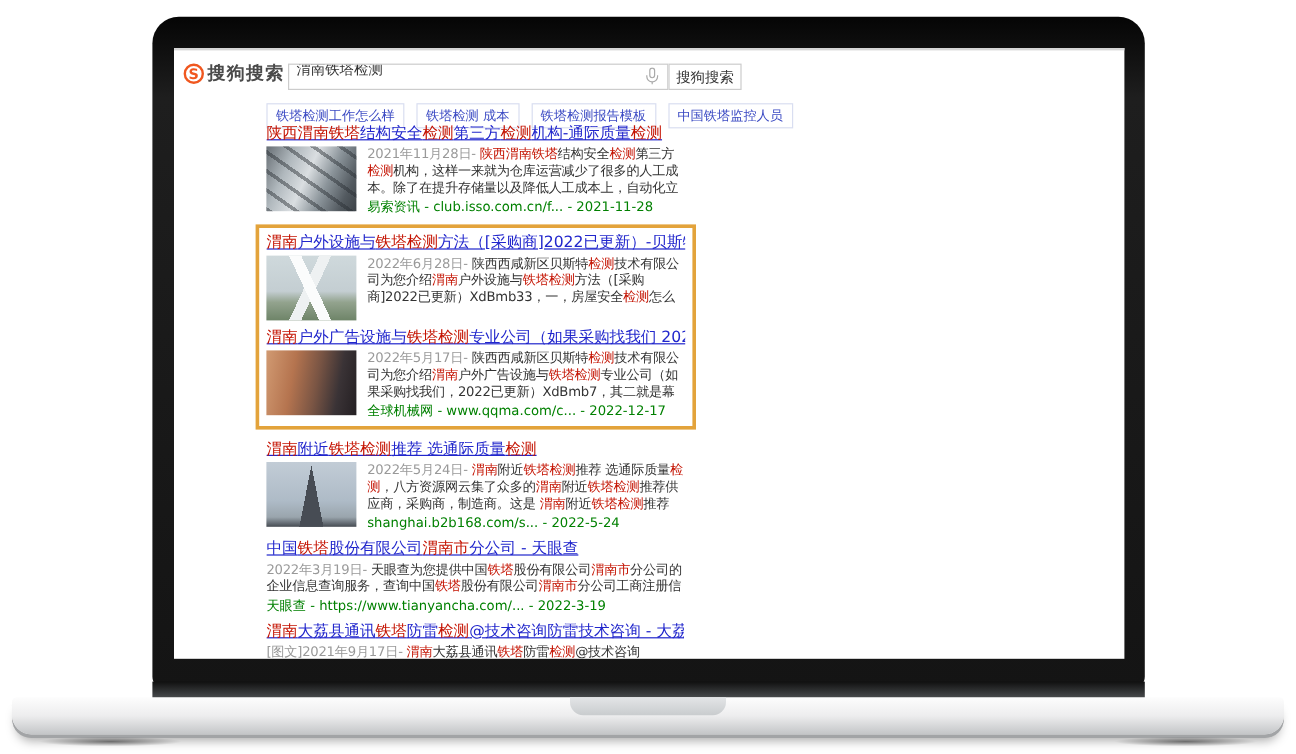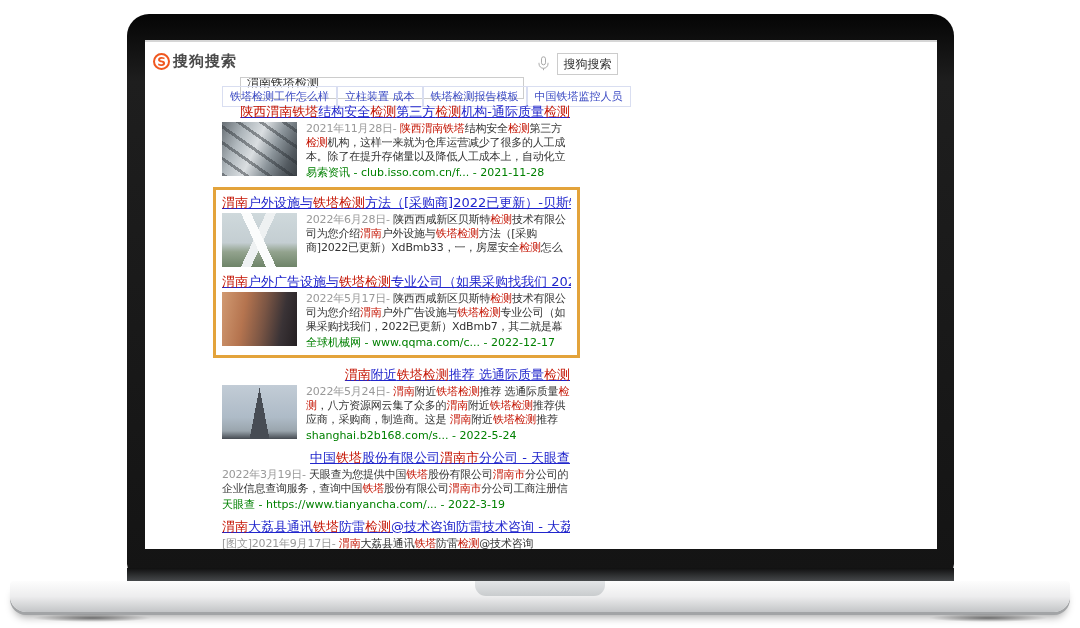--- a/index.html
+++ b/index.html
@@ -24,37 +24,37 @@
 
   .screen { position:absolute; left:145px; top:40px; width:792px; height:509px;
             background:#fff; overflow:hidden; border-top:2px solid #d6d6d6; }
 
   
   .logo { position:absolute; left:8px; top:10px; display:flex; align-items:center; }
   .logo-ring { width:17px; height:17px; border:2px solid var(--logo,#f0571f); border-radius:50%;
                color:var(--logo,#f0571f); font-size:12px; font-weight:bold; line-height:15px;
                text-align:center; margin-right:3px; }
   .logo-text { font-size:15px; font-weight:bold; color:#4a4a4a; letter-spacing:1px; }
-  .search-input { position:absolute; left:95px; top:11px; width:284px; height:22px;
-                  border:1px solid #ccc; font-size:12px; color:#333; padding:0 24px 12px 6px; outline:none;margin-top:24px; }
+  .search-input { position:absolute; left:95px; top:11px; width:317px; height:22px;
+                  border:1px solid #ccc; font-size:12px; color:#333; padding:0 24px 12px 6px; outline:none; }
   .mic { position:absolute; left:393px; top:14px; }
   .search-btn { position:absolute; left:412px; top:11px; width:61px; height:22px;
                 border:1px solid #ccc; background:#fff; font-size:12px; color:#333;
                 font-family:inherit; padding:0; cursor:pointer; }
 
   
   .tags { position:absolute; left:77px; top:43px; white-space:nowrap; }
   .tag  { display:inline-block; border:1px solid #d9def1; color:#3a49c3; font-size:11px;
-          padding:2px 7px; margin-right:0; text-decoration:none; }
+          padding:2px 7px; margin-right:10px; text-decoration:none; }
 
   
   .results { position:absolute; left:77px; top:62px; width:348px; }
   .result  { margin-bottom:7px; }
   .r-title { display:block; font-size:13px; line-height:15px; color:var(--link,#2126cc);
-             text-decoration:underline; margin-bottom:3px; white-space:nowrap; overflow:hidden;text-align:right; }
+             text-decoration:underline; margin-bottom:3px; white-space:nowrap; overflow:hidden; }
   .r-title .hl { color:var(--hl,#c41200); }
   .r-body  { display:flex; }
   .thumb   { width:75px; height:54px; margin-right:9px; flex:none; }
   .r-col   { flex:1; min-width:0; }
   .r-text  { font-size:11px; line-height:14px; color:#333; overflow:hidden; letter-spacing:-.2px; }
   .r-text .hl { color:var(--hl,#c41200); }
   .r-text .date { color:#999;text-align:right; }
   .lines-3 { max-height:42px; } .lines-2 { max-height:28px; } .lines-1 { max-height:14px; }
   .r-source { font-size:11px; line-height:14px; color:var(--src,#008000); margin-top:2px;
               white-space:nowrap; overflow:hidden; }
@@ -98,21 +98,21 @@
     <input class="search-input" type="text" value="渭南铁塔检测" style="">
     <span class="mic">
       <svg width="11" height="15" viewBox="0 0 11 15">
         <rect x="3.5" y="0.8" width="4" height="8" rx="2" fill="none" stroke="#aaa"></rect>
         <path d="M1 6.8v1a4.5 4.5 0 0 0 9 0v-1" fill="none" stroke="#aaa"></path>
         <line x1="5.5" y1="12.3" x2="5.5" y2="14.2" stroke="#aaa"></line>
       </svg>
     </span>
     <button class="search-btn">搜狗搜索</button>
 
-    <div class="tags"><a class="tag" href="#">铁塔检测工作怎么样</a><a class="tag" href="#">立柱装置 成本</a><a class="tag" href="#">铁塔检测报告模板</a><a class="tag" href="#">中国铁塔监控人员</a></div>
+    <div class="tags"><a class="tag" href="#">铁塔检测工作怎么样</a><a class="tag" href="#">铁塔检测 成本</a><a class="tag" href="#">铁塔检测报告模板</a><a class="tag" href="#">中国铁塔监控人员</a></div>
 
     <div class="results">
 
     <div class="result">
     <a class="r-title" href="#"><span class="hl">陕西渭南铁塔</span><span>结构安全</span><span class="hl">检测</span><span>第三方</span><span class="hl">检测</span><span>机构-通际质量</span><span class="hl">检测</span></a>
     <div class="r-body">
       <div class="thumb thumb-steel"></div>
       <div class="r-col">
         <div class="r-text lines-3"><span class="date">2021年11月28日- </span><span class="hl">陕西渭南铁塔</span><span>结构安全</span><span class="hl">检测</span><span>第三方</span><span class="hl">检测</span><span>机构，这样一来就为仓库运营减少了很多的人工成本。除了在提升存储量以及降低人工成本上，自动化立体库在整...</span></div>
         <div class="r-source">易索资讯 - club.isso.com.cn/f... - 2021-11-28</div>

